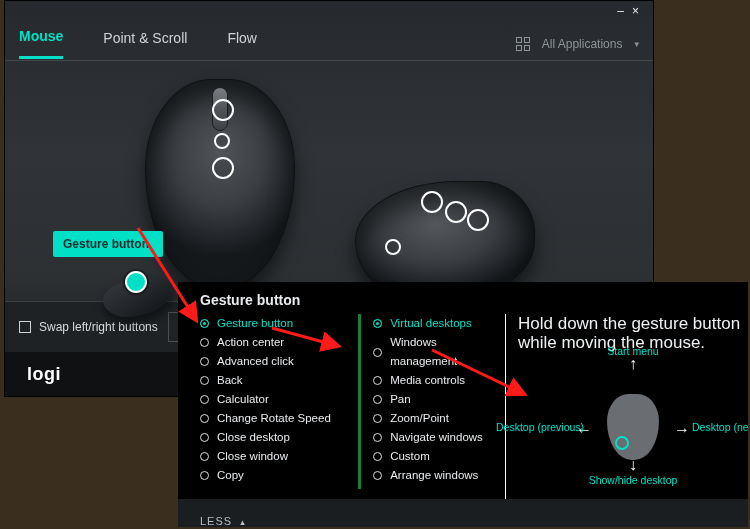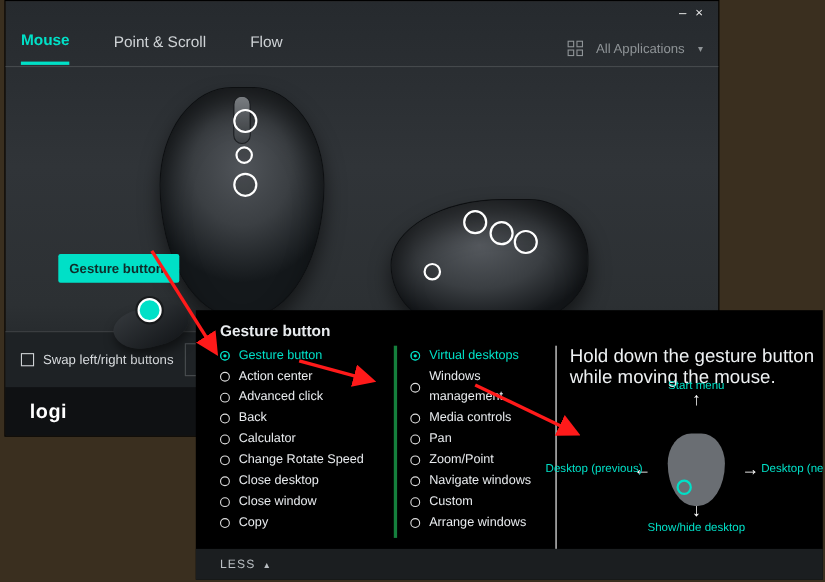--- a/index.html
+++ b/index.html
@@ -156,21 +156,21 @@
   .arr.u{left:50%;top:2px;transform:translateX(-50%);}   
   .arr.d{left:50%;bottom:28px;transform:translateX(-50%);}  
   .arr.l{left:58px;top:50%;transform:translateY(-50%);}    
   .arr.r{right:58px;top:50%;transform:translateY(-50%);}   
   .dlbl{position:absolute;color:#00e0c7;font-size:10.5px;white-space:nowrap;}
   .dlbl.u{left:50%;top:-10px;transform:translateX(-50%);}
   .dlbl.d{left:50%;bottom:12px;transform:translateX(-50%);}
   .dlbl.l{left:-22px;top:50%;transform:translateY(-50%);text-align:right;width:76px;}
   .dlbl.r{right:-14px;top:50%;transform:translateY(-50%);width:70px;}
 
-  .less-row{height:28px;background:#1b1e20;display:flex;align-items:center;
+  .less-row{height:28px;background:#1b1e20;display:flex;align-items:flex-end;
     padding-left:22px;font-size:11px;letter-spacing:1px;color:#b9bec2;gap:8px;cursor:pointer;}
   .less-row .up{font-size:9px;}
 
   
   svg.arrows{position:absolute;left:0;top:0;width:750px;height:529px;pointer-events:none;}
 </style>
 </head>
 <body>
 
 <div class="app">

